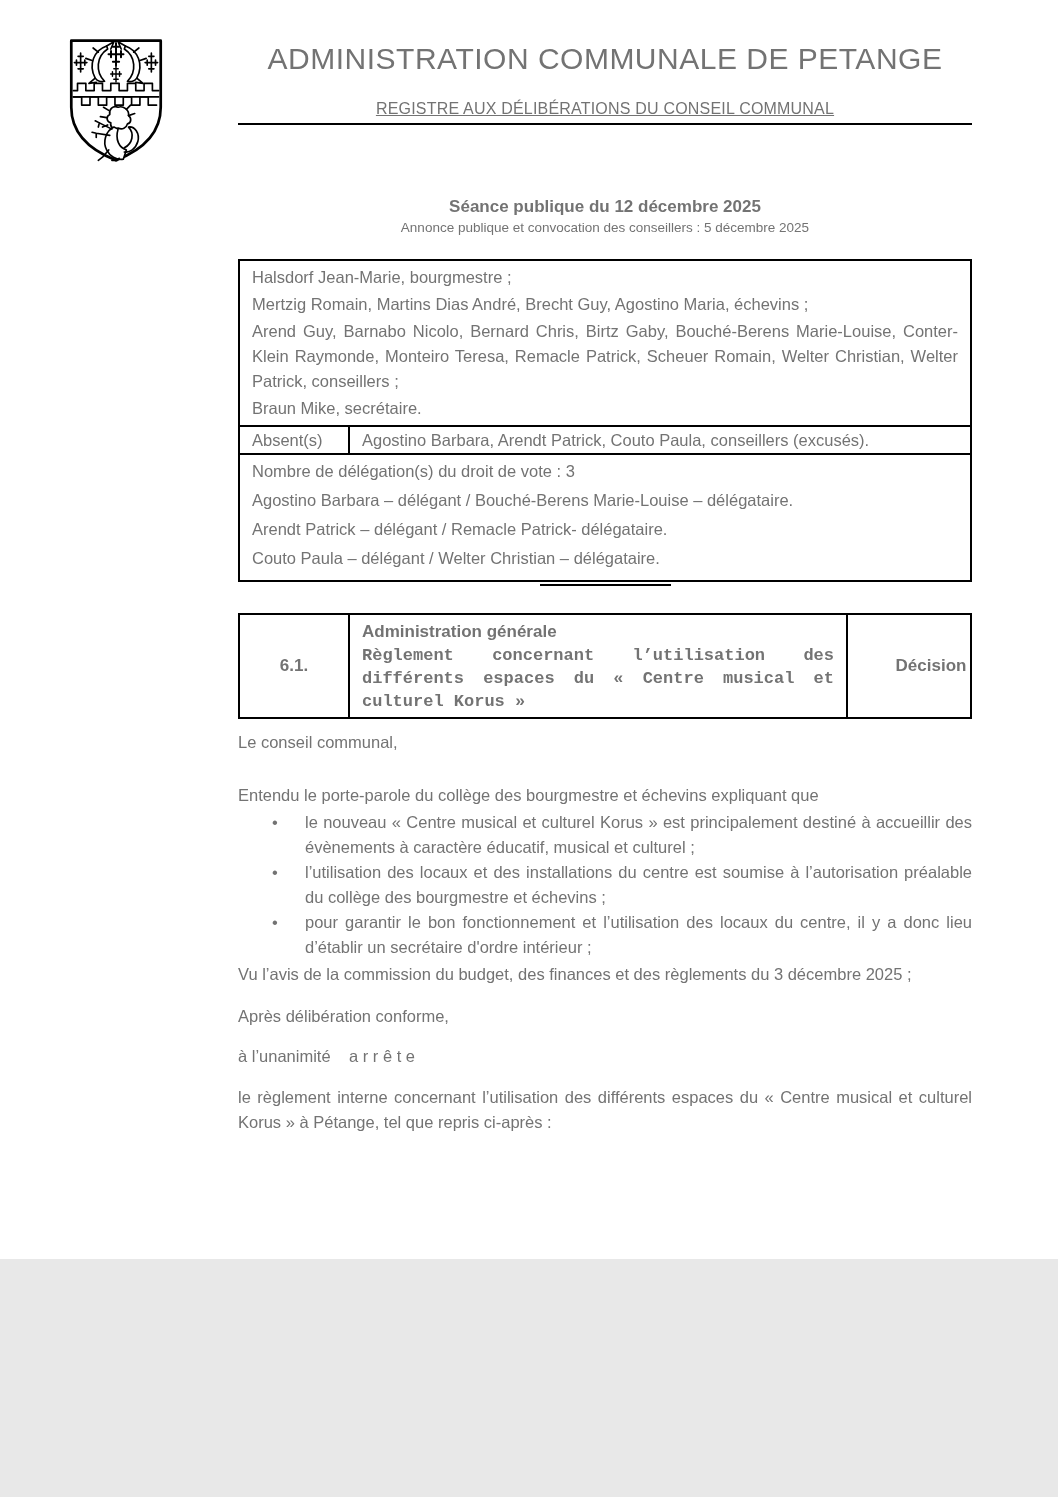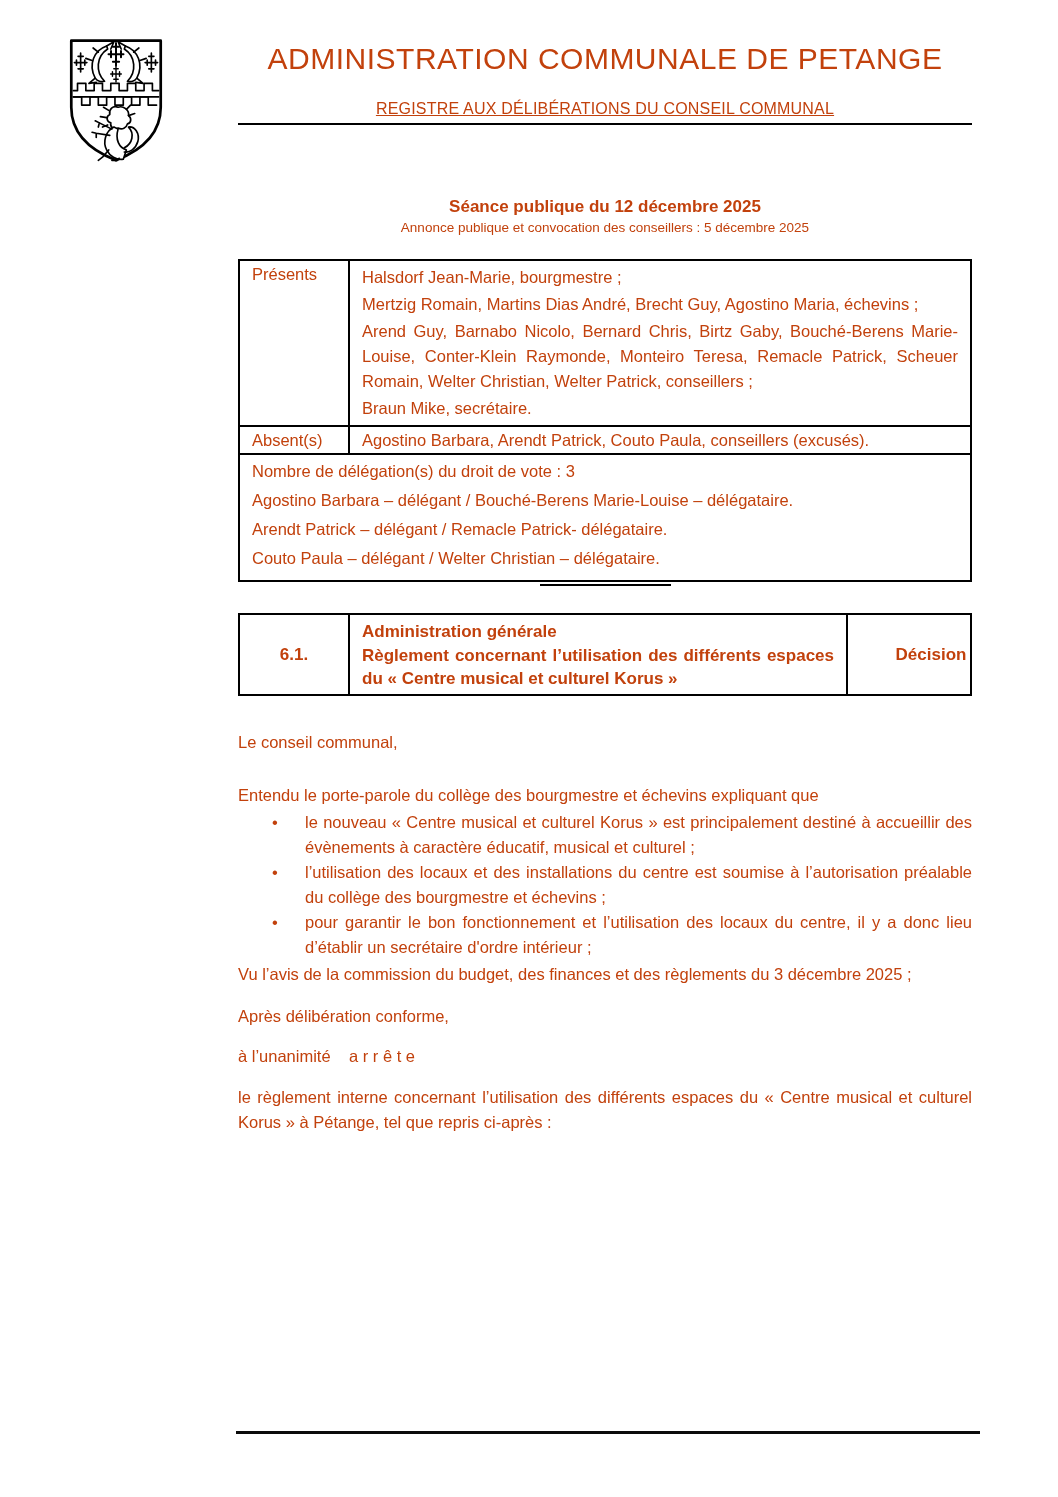--- a/index.html
+++ b/index.html
@@ -1,22 +1,22 @@
 <!DOCTYPE html>
 <html lang="fr"><head>
 <meta charset="utf-8">
 <style>
   html,body{margin:0;padding:0;background:#e8e8e8;}
   .page{
     position:relative;
-    width:1058px;height:1497px;
+    width:1058px;height:1259px;
     margin:0 auto;
     background:#ffffff;
     font-family:"Liberation Sans","DejaVu Sans",sans-serif;
-    color:#c2410c;
+    color:#737373;
     overflow:hidden;
   }
   .abs{position:absolute;}
   
   .coat{left:64px;top:36px;width:104px;height:128px;}
   .hdr-title{
     left:238px;top:42px;width:734px;
     text-align:center;font-size:30px;letter-spacing:.5px;white-space:nowrap;
   }
   .hdr-sub{
@@ -38,21 +38,21 @@
   .t1 .absents-row .cell-body, .t1 .absents-row .cell-label{padding-top:4px;padding-bottom:3px;}
   .t1 .deleg{padding:3px 12px 6px 12px;}
   .t1 .deleg p{line-height:27px;text-align:left;}
   
   .rule-short{left:540px;top:584px;width:131px;height:2px;background:#000;}
   
   .t2{left:238px;top:613px;width:734px;border:2px solid #000;box-sizing:border-box;display:flex;min-height:77px;font-size:17px;font-weight:bold;}
   .t2 .c1{width:110px;flex:0 0 110px;border-right:2px solid #000;display:flex;align-items:center;justify-content:center;box-sizing:border-box;}
   .t2 .c2{width:498px;flex:0 0 498px;border-right:2px solid #000;box-sizing:border-box;padding:5px 12px 4px 12px;}
   .t2 .c2 .cat{margin:0;line-height:24px;}
-  .t2 .c2 .subj{margin:0;line-height:23px;text-align:justify;}
+  .t2 .c2 .subj{margin:0;line-height:23px;text-align:justify;font-family:Liberation Mono, monospace;}
   .t2 .c3{flex:1;display:flex;align-items:center;justify-content:center;padding-left:44px;}
   
   .body{left:238px;top:716px;width:734px;font-size:16.5px;line-height:25px;}
   .body p{margin:0;}
   .p1{margin-top:14px !important;}
   .p2{margin-top:28px !important;}
   .bullets{margin:2px 0 0 0;}
   .bullet{display:flex;}
   .bullet .mark{width:33px;flex:0 0 33px;padding-left:34px;box-sizing:content-box;}
   .bullet .txt{flex:1;text-align:justify;}
@@ -112,21 +112,20 @@
 
   <div class="abs hdr-title">ADMINISTRATION COMMUNALE DE PETANGE</div>
   <div class="abs hdr-sub">REGISTRE AUX DÉLIBÉRATIONS DU CONSEIL COMMUNAL</div>
   <div class="abs rule-hdr"></div>
 
   <div class="abs sess-title">Séance publique du 12 décembre 2025</div>
   <div class="abs sess-sub">Annonce publique et convocation des conseillers : 5 décembre 2025</div>
 
   <div class="abs t1">
     <div class="row">
-      <div class="cell-label">Présents</div>
       <div class="cell-body presents-cell">
         <p>Halsdorf Jean-Marie, bourgmestre ;</p>
         <p>Mertzig Romain, Martins Dias André, Brecht Guy, Agostino Maria, échevins ;</p>
         <p>Arend Guy, Barnabo Nicolo, Bernard Chris, Birtz Gaby, Bouché-Berens Marie-Louise, Conter-Klein Raymonde, Monteiro Teresa, Remacle Patrick, Scheuer Romain, Welter Christian, Welter Patrick, conseillers ;</p>
         <p>Braun Mike, secrétaire.</p>
       </div>
     </div>
     <div class="row absents-row">
       <div class="cell-label">Absent(s)</div>
       <div class="cell-body">Agostino Barbara, Arendt Patrick, Couto Paula, conseillers (excusés).</div>

